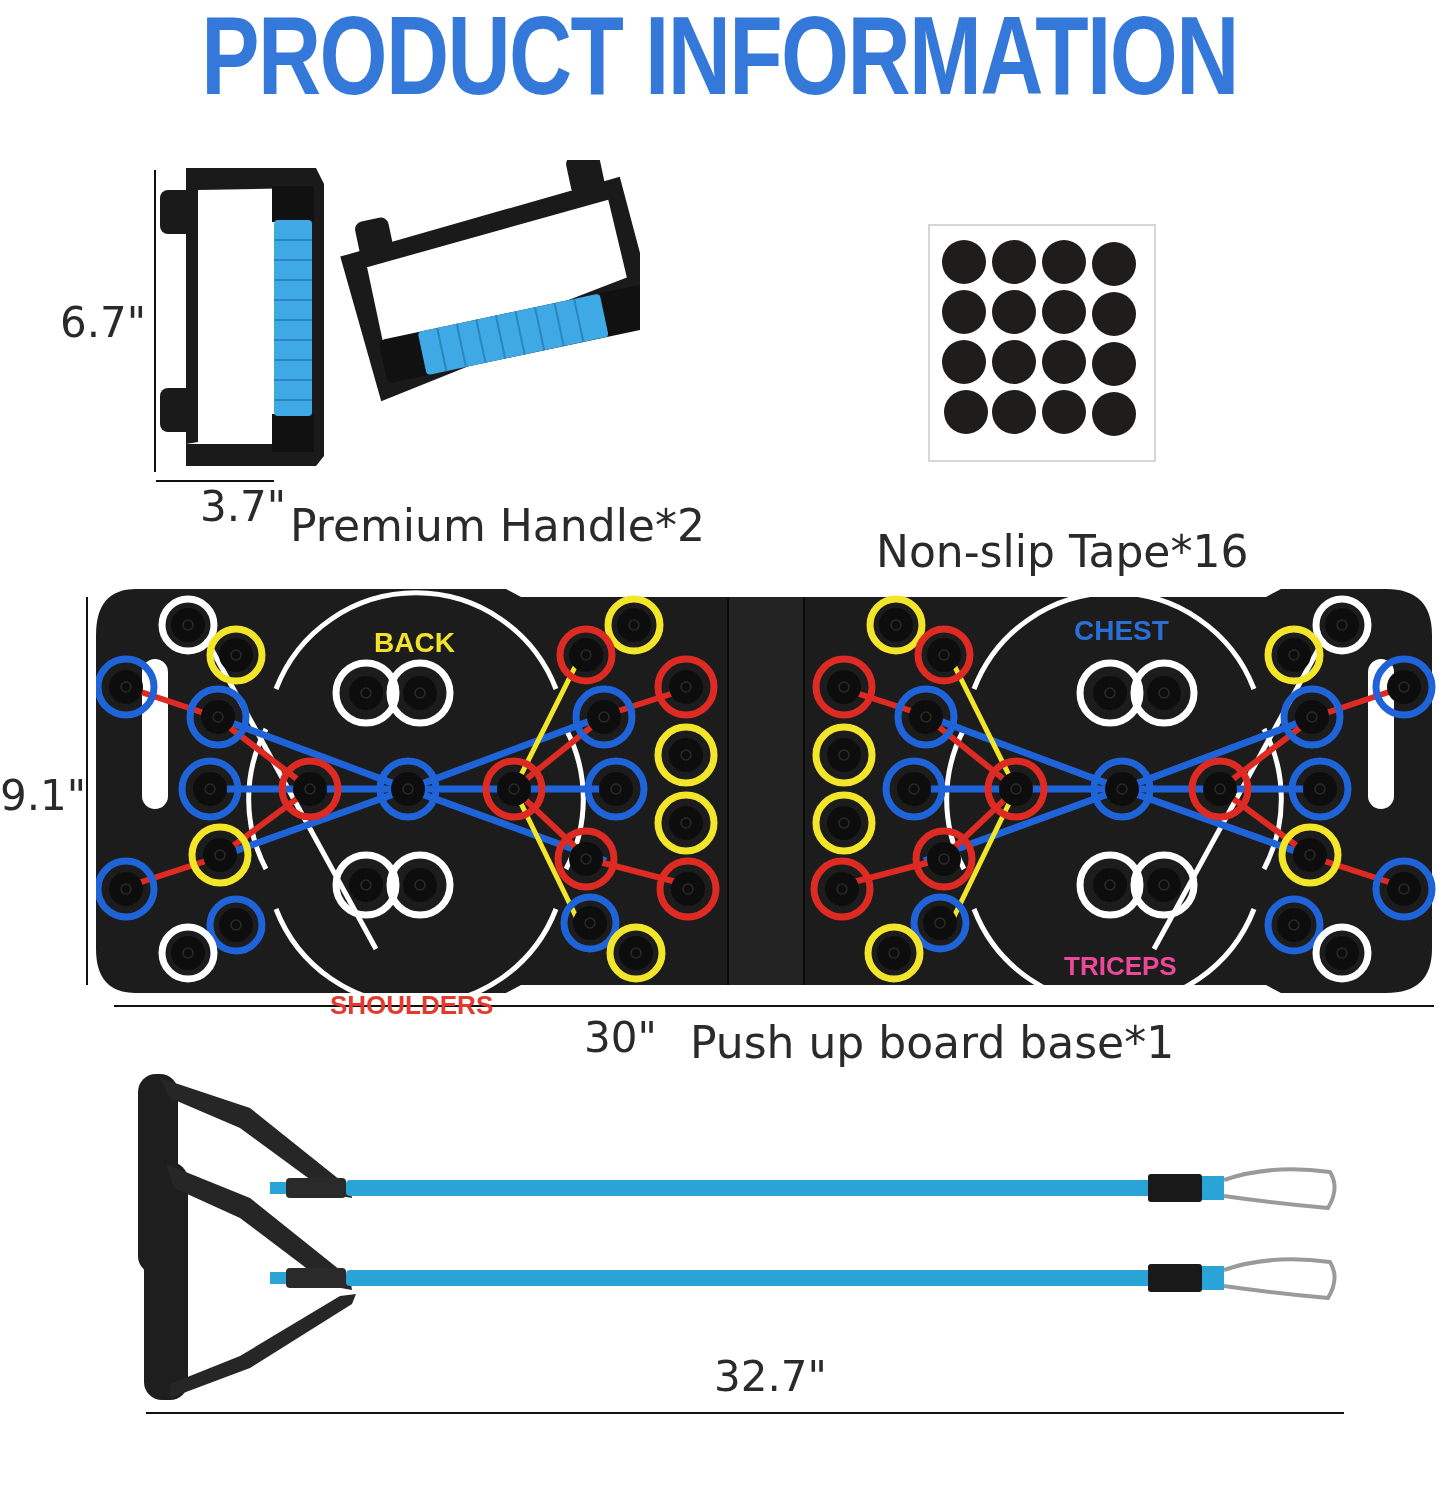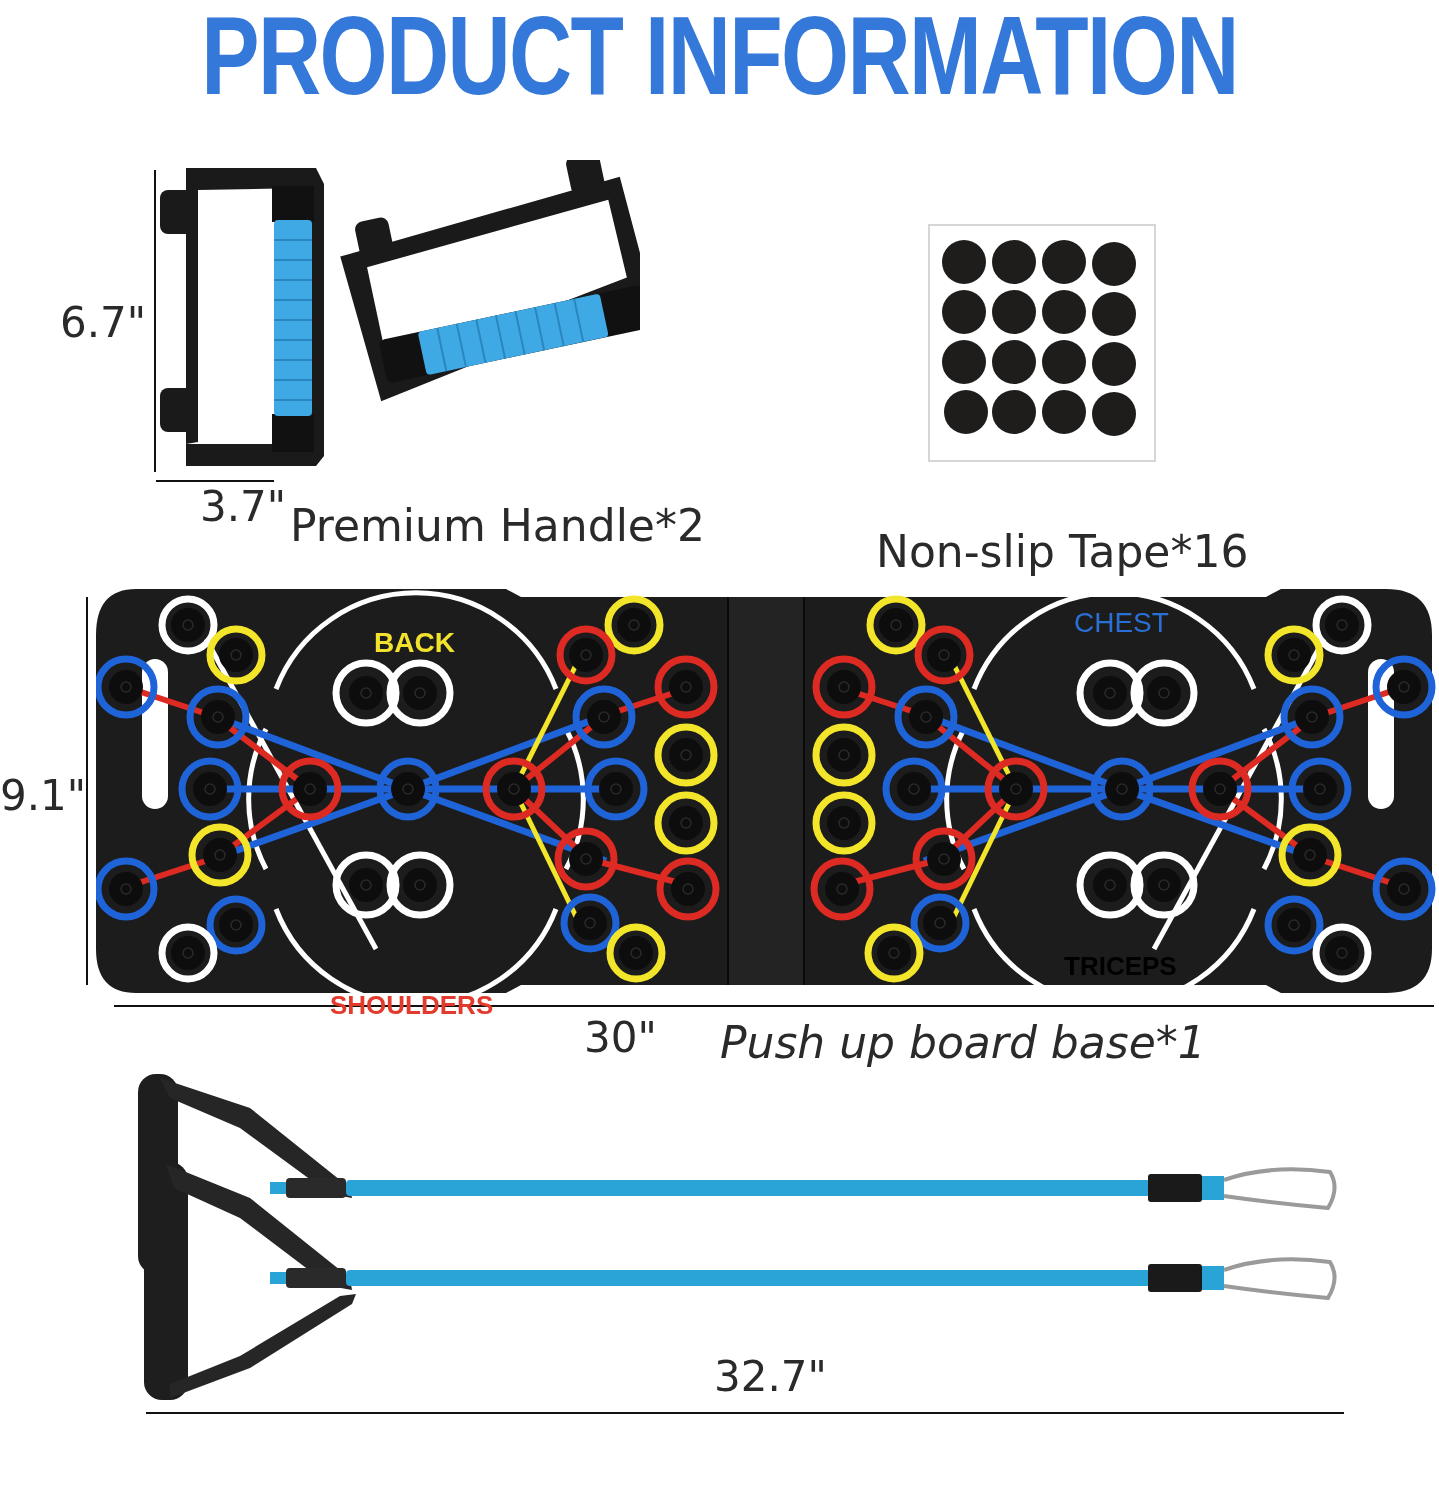--- a/index.html
+++ b/index.html
@@ -103,21 +103,21 @@
     </g>
   </svg>
   <div class="abs label" style="left:16px; top:266px;margin-top:44px;">Non-slip Tape*16</div>
 </div>
 
 <div class="abs" style="left:0; top:585px; width:1439px; height:490px;">
   <div class="abs vline" style="left:86px; top:12px; height:388px;"></div>
   <div class="abs dim" style="left:0px; top:190px;">9.1"</div>
   <div class="abs hline" style="left:114px; top:420px; width:1320px;"></div>
   <div class="abs dim" style="left:584px; top:432px;">30"</div>
-  <div class="abs label" style="left:720px; top:436px;font-style:italic;">Push up board base*1</div>
+  <div class="abs label" style="left:690px; top:436px;">Push up board base*1</div>
 
   <svg class="abs" style="left:96px; top:4px;" width="1340" height="410" viewBox="0 0 1340 410">
     <defs>
       <g id="hole">
           <circle r="17" fill="#0d0d0d"></circle>
           <circle r="5" fill="none" stroke="#2a2a2a" stroke-width="1.5"></circle>
         </g>
     </defs>
 
     <path d="M40 0 L410 0 L425 8 L1170 8 L1185 0 L1290 0 Q1336 0 1336 46 L1336 360 Q1336 404 1290 404 L1185 404 L1170 396 L425 396 L410 404 L40 404 Q0 404 0 360 L0 46 Q0 0 40 0 Z" fill="#1c1c1c"></path>
@@ -300,22 +300,22 @@
           <use href="#hole" x="490" y="270"></use>
         <use href="#hole" x="592" y="300"></use>
           <use href="#hole" x="494" y="334"></use>
           <use href="#hole" x="540" y="364"></use>
       </g>
     </g>
   </svg>
 
   <div class="abs" style="left:374px; top:14px; font-family:'Liberation Sans',sans-serif; font-weight:700; font-size:28px; color:#f2e22e;margin-top:28px;">BACK</div>
   <div class="abs" style="left:330px; top:366px; font-family:'Liberation Sans',sans-serif; font-weight:700; font-size:26px; color:#e23b2e;margin-top:39px;">SHOULDERS</div>
-  <div class="abs" style="left:1074px; top:22px; font-family:'Liberation Sans',sans-serif; font-weight:400; font-size:28px; color:#2a6fd6;">CHEST</div>
-  <div class="abs" style="left:1064px; top:366px; font-family:'Liberation Sans',sans-serif; font-weight:700; font-size:26px; color:#000000;">TRICEPS</div>
+  <div class="abs" style="left:1074px; top:30px; font-family:'Liberation Sans',sans-serif; font-weight:700; font-size:28px; color:#2a6fd6;">CHEST</div>
+  <div class="abs" style="left:1064px; top:366px; font-family:'Liberation Sans',sans-serif; font-weight:700; font-size:26px; color:#ec4899;">TRICEPS</div>
 </div>
 
 <div class="abs" style="left:0; top:1060px; width:1439px; height:429px;">
   <svg class="abs" style="left:130px; top:8px;" width="1220" height="340" viewBox="0 0 1220 340">
 
     <g>
       <rect x="8" y="6" width="40" height="200" rx="18" fill="#1e1e1e"></rect>
       <path d="M30 10 L120 40 L220 120 L222 130 L200 126 L110 60 L40 30 Z" fill="#262626"></path>
     </g>
     <g>

